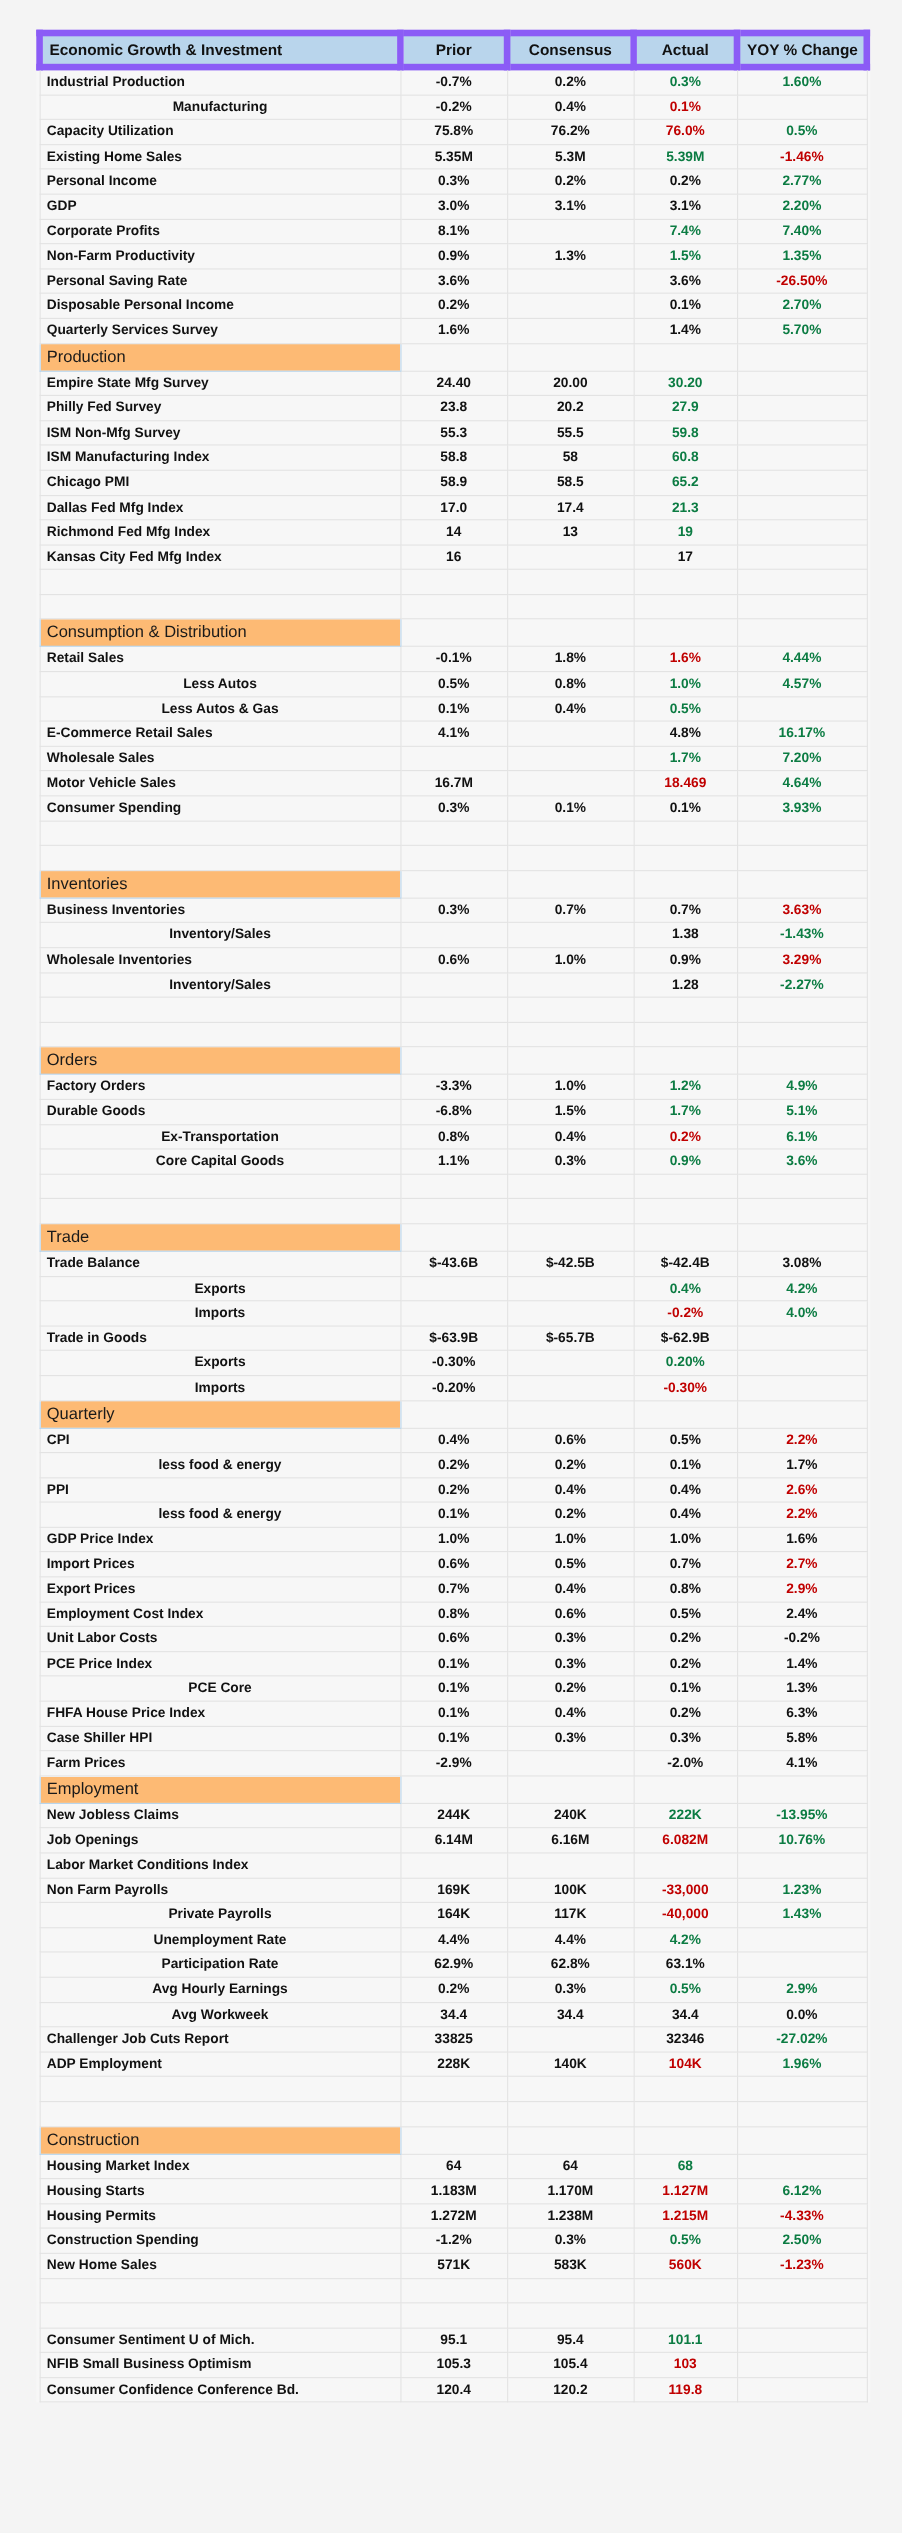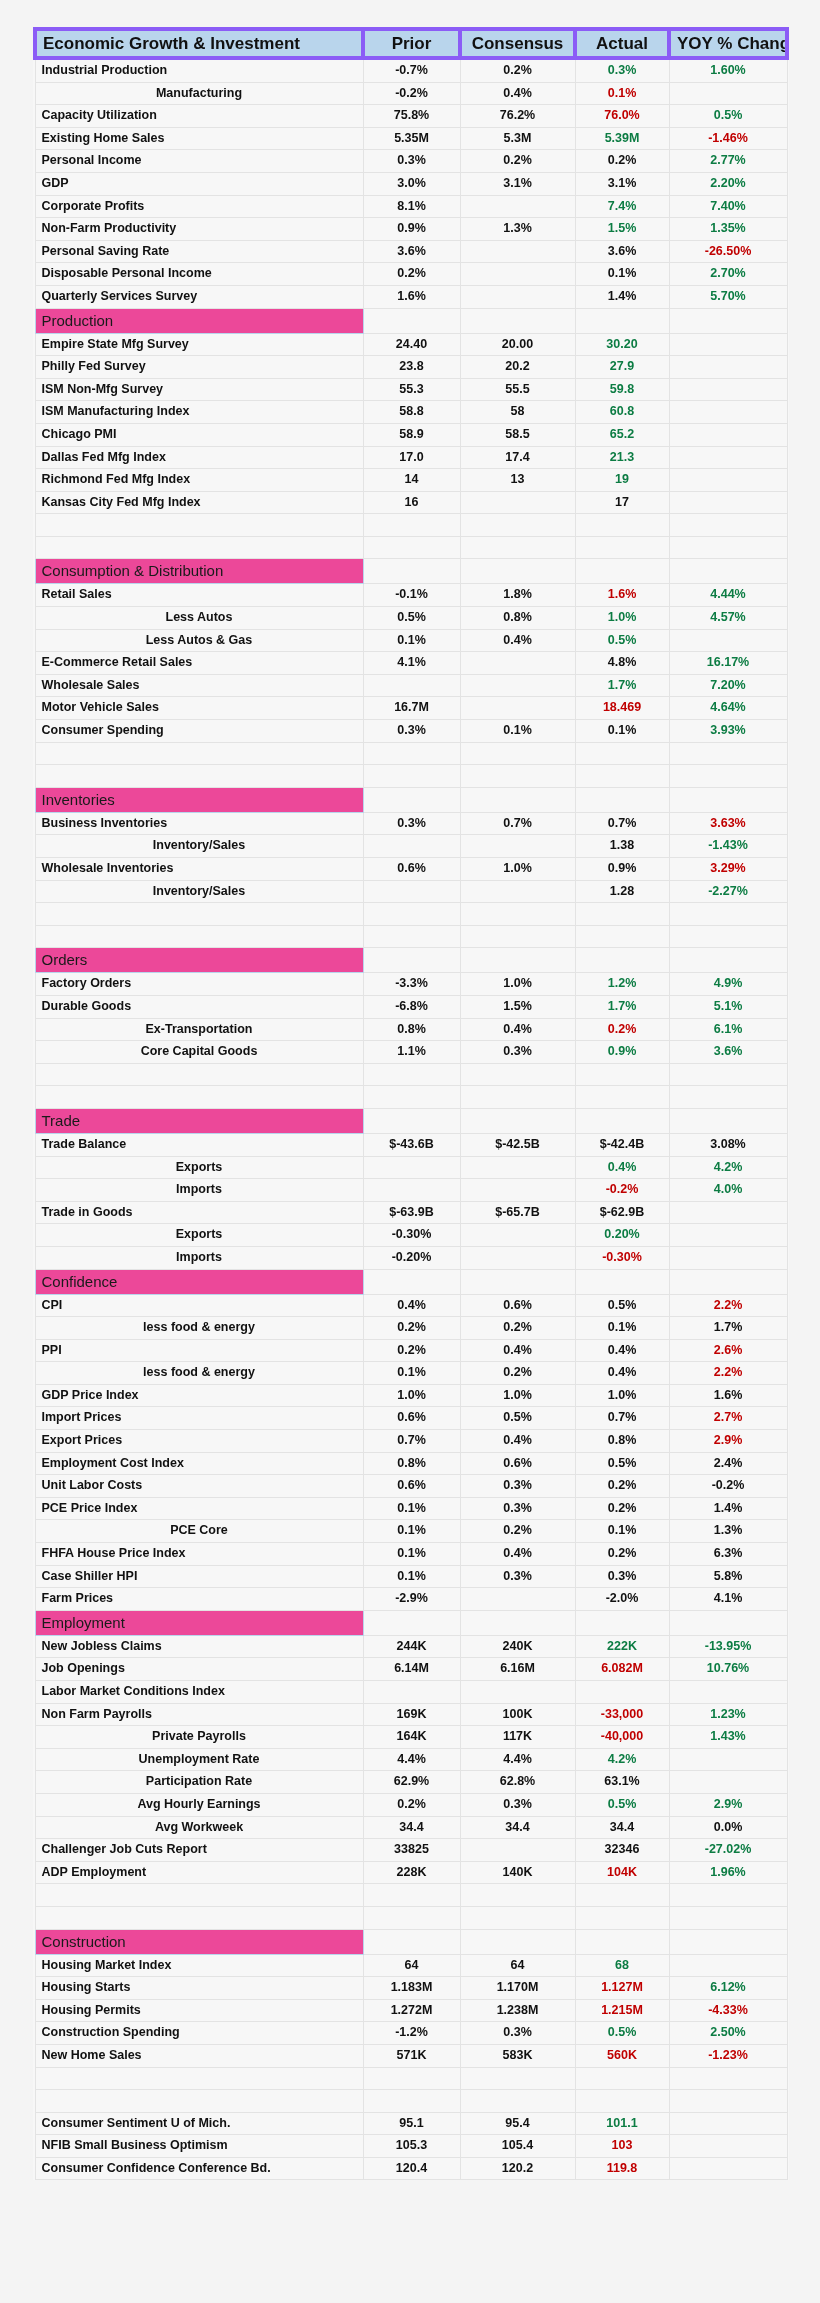--- a/index.html
+++ b/index.html
@@ -31,43 +31,43 @@
     height:21.6px;
     line-height:21.6px;
     font-size:12.5px;
     border:1px solid #e3e3e3;
     overflow:hidden;
     white-space:nowrap;
   }
   
   thead th{
     background:#b9d5ec;
-    border:4px solid #8b5cf6;
+    border:6px solid #8b5cf6;
     font-weight:bold;
-    font-size:17px;
+    font-size:14px;
     color:#111;
     height:25px;
     line-height:25px;
   }
   th.h-label{text-align:left;}
   th.h-num{text-align:center;}
 
   
   td.label{
     text-align:left;
     font-weight:bold;
     color:#111;
     font-size:12.5px;
   }
   td.label.sub{
     text-align:center;
   }
   
   tr.section td.label{
-    background:#ec4899;
+    background:#fdba74;
     border:1px solid #b9d5ec;
     font-weight:normal;
     font-size:15px;
     color:#1a1a1a;
     height:24px;
     line-height:24px;
   }
   tr.section td.num{background:#f7f7f7;}
 
   td.num{
@@ -468,21 +468,21 @@
           <td class="num v-neu"></td>
         </tr>
         <tr>
           <td class="label sub">Imports</td>
           <td class="num v-neu">-0.20%</td>
           <td class="num v-neu"></td>
           <td class="num v-neg">-0.30%</td>
           <td class="num v-neu"></td>
         </tr>
         <tr class="section">
-          <td class="label">Confidence</td>
+          <td class="label">Quarterly</td>
           <td class="num"></td>
           <td class="num"></td>
           <td class="num"></td>
           <td class="num"></td>
         </tr>
         <tr>
           <td class="label">CPI</td>
           <td class="num v-neu">0.4%</td>
           <td class="num v-neu">0.6%</td>
           <td class="num v-neu">0.5%</td>

